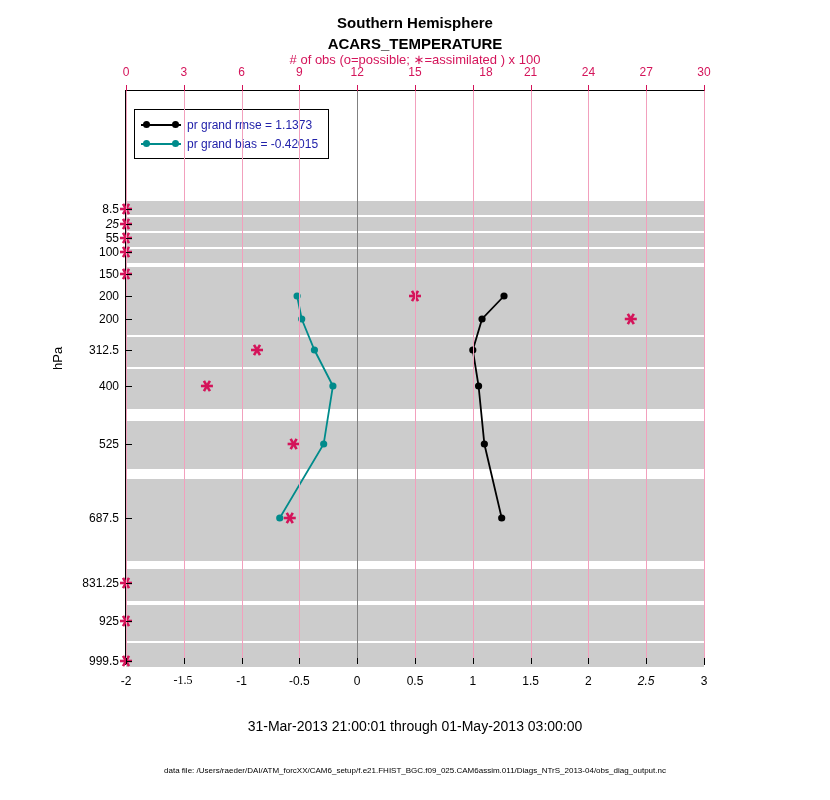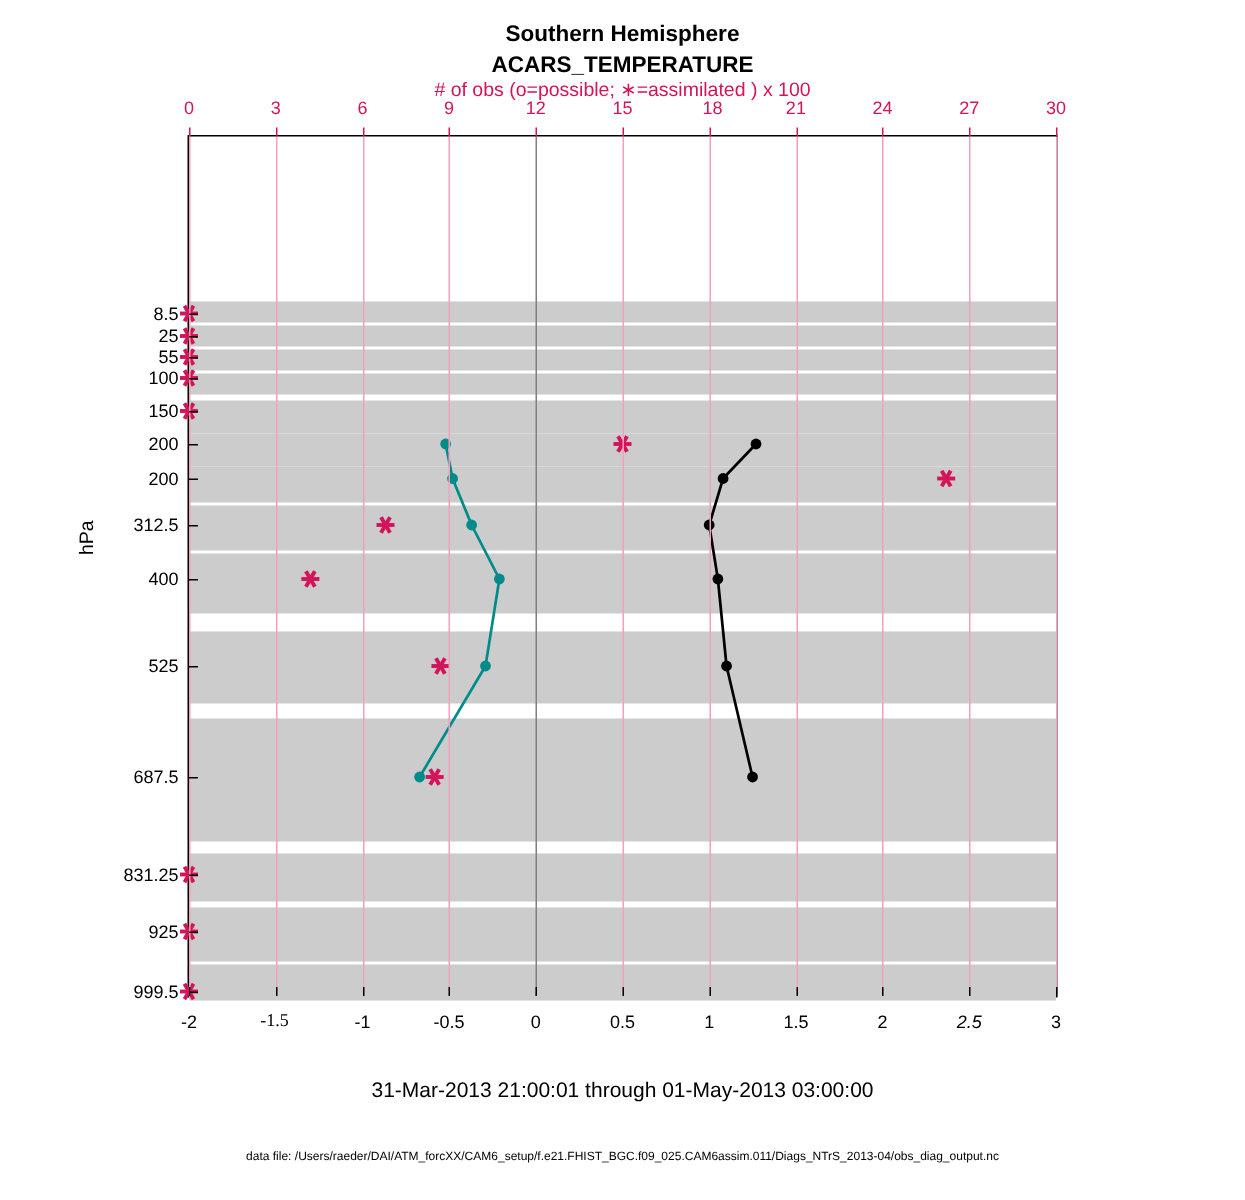--- a/index.html
+++ b/index.html
@@ -312,20 +312,36 @@
           <line x1="-3.000000000000001" y1="524.8038475772934" x2="3.000000000000001" y2="535.1961524227066" stroke="#d4145a" stroke-width="2.6"></line>
           <line x1="2.9999999999999987" y1="524.8038475772934" x2="-2.9999999999999987" y2="535.1961524227066" stroke="#d4145a" stroke-width="2.6"></line>
         </g>
         <g>
           <line x1="-6" y1="570" x2="6" y2="570" stroke="#d4145a" stroke-width="2.6"></line>
           <line x1="-3.000000000000001" y1="564.8038475772934" x2="3.000000000000001" y2="575.1961524227066" stroke="#d4145a" stroke-width="2.6"></line>
           <line x1="2.9999999999999987" y1="564.8038475772934" x2="-2.9999999999999987" y2="575.1961524227066" stroke="#d4145a" stroke-width="2.6"></line>
         </g>
       </svg>
 
+    <div id="legend">
+      <div class="legend-row">
+        <span class="legend-line" id="legend-line-0" style="color: rgb(0, 0, 0);">
+          <span class="legend-dot d1"></span>
+          <span class="legend-dot d2"></span>
+        </span>
+        <span class="legend-text">pr grand rmse = 1.1373</span>
+      </div>
+      <div class="legend-row">
+        <span class="legend-line" id="legend-line-1" style="color: rgb(0, 139, 139);">
+          <span class="legend-dot d1"></span>
+          <span class="legend-dot d2"></span>
+        </span>
+        <span class="legend-text">pr grand bias = -0.42015</span>
+      </div>
+    </div>
   <div class="vgrid" style="left: 0px;"></div>
       <div class="tick-top" style="left: 0px;"></div>
       <div class="tick-bottom" style="left: 0px;"></div>
       <div class="toplabel" style="left: 0px;">0</div>
       <div class="botlabel" style="left: 0px;">-2</div>
       <div class="vgrid" style="left: 57.8px;"></div>
       <div class="tick-top" style="left: 57.8px;"></div>
       <div class="tick-bottom" style="left: 57.8px;"></div>
       <div class="toplabel" style="left: 57.8px;">3</div>
       <div class="botlabel" style="left: 57px; font-family: Liberation Serif, serif;">-1.5</div>
@@ -345,21 +361,21 @@
       <div class="toplabel" style="left: 231.2px;">12</div>
       <div class="botlabel" style="left: 231.2px;">0</div>
       <div class="vgrid" style="left: 289px;"></div>
       <div class="tick-top" style="left: 289px;"></div>
       <div class="tick-bottom" style="left: 289px;"></div>
       <div class="toplabel" style="left: 289px;">15</div>
       <div class="botlabel" style="left: 289px;">0.5</div>
       <div class="vgrid" style="left: 346.8px;"></div>
       <div class="tick-top" style="left: 346.8px;"></div>
       <div class="tick-bottom" style="left: 346.8px;"></div>
-      <div class="toplabel" style="left: 349px;">18</div>
+      <div class="toplabel" style="left: 360px;">18</div>
       <div class="botlabel" style="left: 346.8px;">1</div>
       <div class="vgrid" style="left: 404.6px;"></div>
       <div class="tick-top" style="left: 404.6px;"></div>
       <div class="tick-bottom" style="left: 404.6px;"></div>
       <div class="toplabel" style="left: 404.6px;">21</div>
       <div class="botlabel" style="left: 404.6px;">1.5</div>
       <div class="vgrid" style="left: 462.4px;"></div>
       <div class="tick-top" style="left: 462.4px;"></div>
       <div class="tick-bottom" style="left: 462.4px;"></div>
       <div class="toplabel" style="left: 462.4px;">24</div>
@@ -370,21 +386,21 @@
       <div class="toplabel" style="left: 520.2px;">27</div>
       <div class="botlabel" style="left: 520.2px; font-style: italic;">2.5</div>
       <div class="vgrid" style="left: 578px;"></div>
       <div class="tick-top" style="left: 578px;"></div>
       <div class="tick-bottom" style="left: 578px;"></div>
       <div class="toplabel" style="left: 578px;">30</div>
       <div class="botlabel" style="left: 578px;">3</div>
       <div class="ytick" style="top: 118px;"></div>
       <div class="ylabel-text" style="top: 118px;">8.5</div>
       <div class="ytick" style="top: 133px;"></div>
-      <div class="ylabel-text" style="top: 133px;">25</div>
+      <div class="ylabel-text" style="top: 133px; font-style: italic;">25</div>
       <div class="ytick" style="top: 147px;"></div>
       <div class="ylabel-text" style="top: 147px;">55</div>
       <div class="ytick" style="top: 161px;"></div>
       <div class="ylabel-text" style="top: 161px;">100</div>
       <div class="ytick" style="top: 183px;"></div>
       <div class="ylabel-text" style="top: 183px;">150</div>
       <div class="ytick" style="top: 205px;"></div>
       <div class="ylabel-text" style="top: 205px;">200</div>
       <div class="ytick" style="top: 228px;"></div>
       <div class="ylabel-text" style="top: 228px;">200</div>

